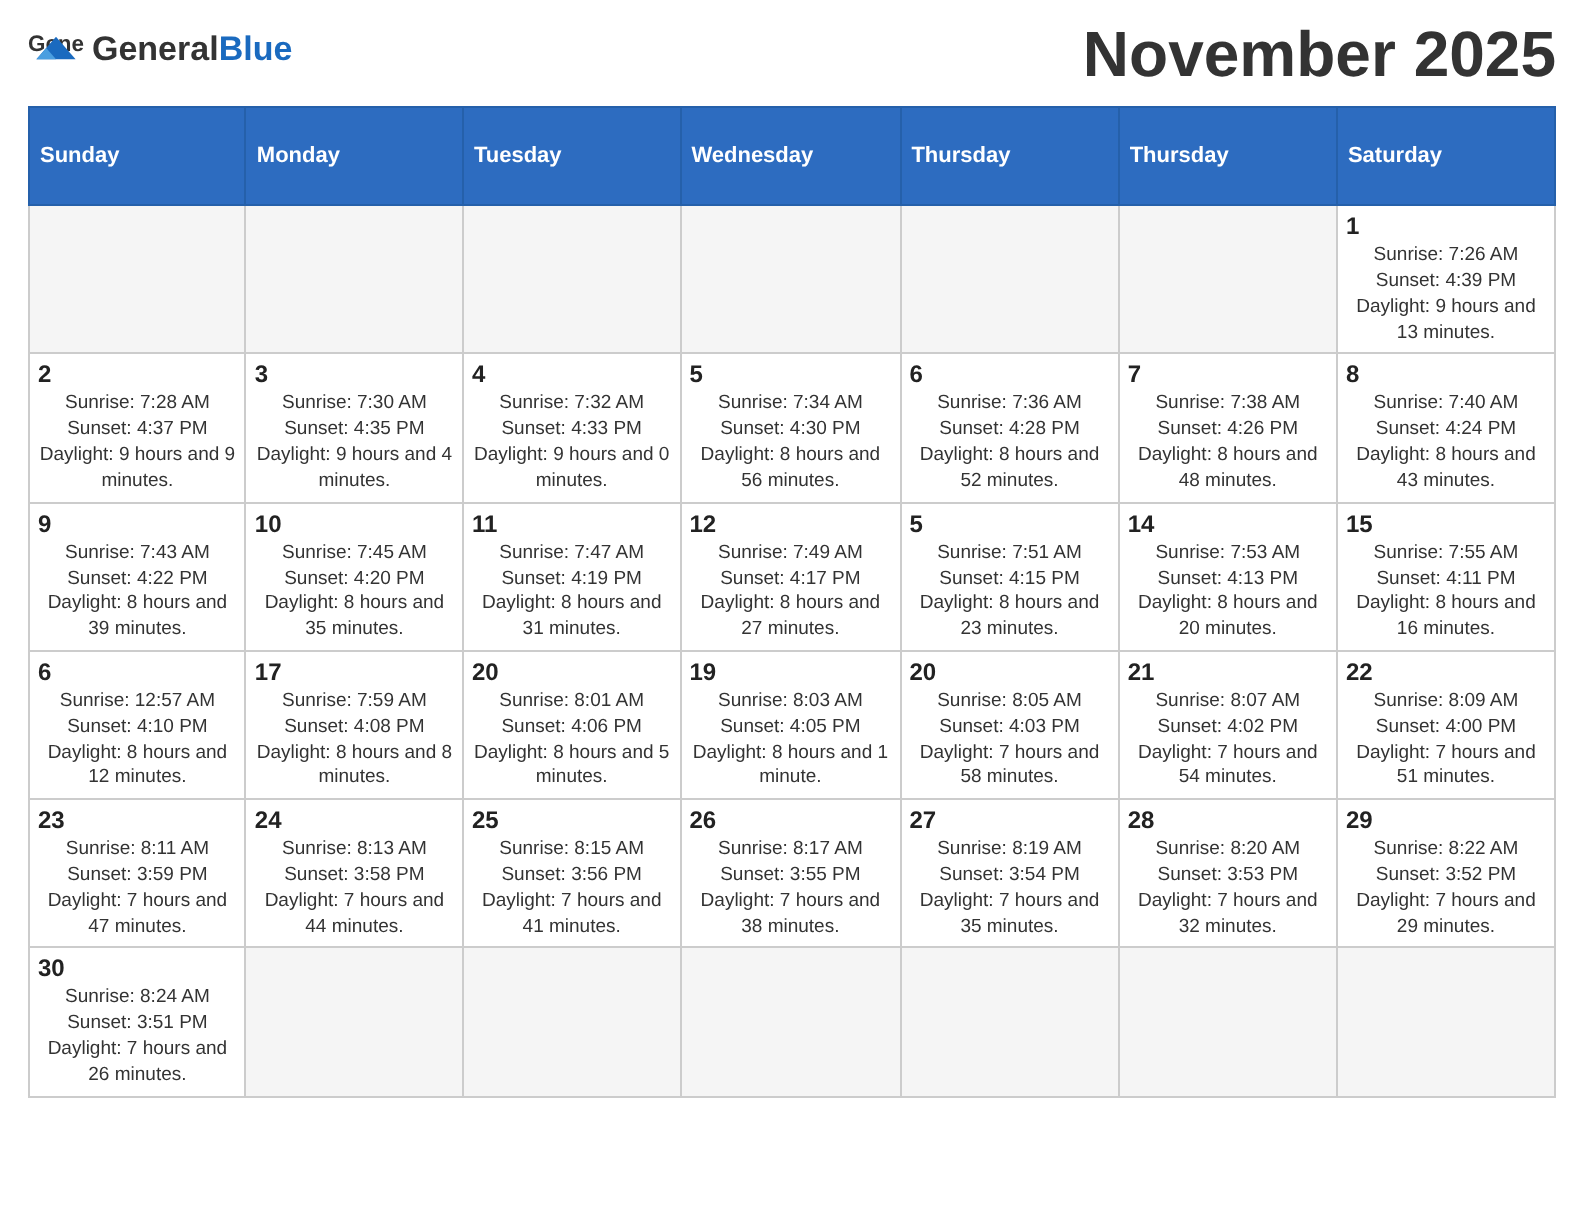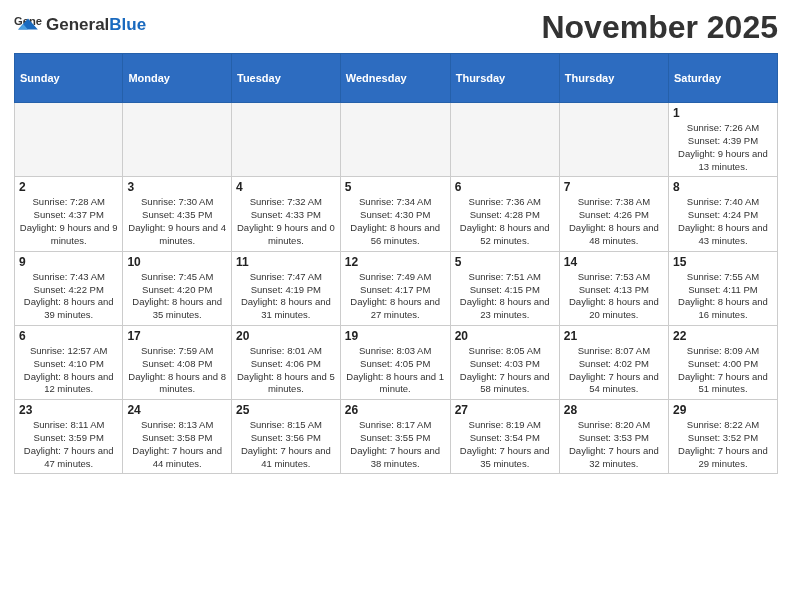--- a/index.html
+++ b/index.html
@@ -312,15 +312,29 @@
 Sunset: 3:53 PM
 Daylight: 7 hours and 32 minutes.</div>
           </td>
           <td>
             <span class="day-number">29</span>
             <div class="day-info">Sunrise: 8:22 AM
 Sunset: 3:52 PM
 Daylight: 7 hours and 29 minutes.</div>
           </td>
         </tr>
+        <tr>
+          <td>
+            <span class="day-number">30</span>
+            <div class="day-info">Sunrise: 8:24 AM
+Sunset: 3:51 PM
+Daylight: 7 hours and 26 minutes.</div>
+          </td>
+          <td class="empty"></td>
+          <td class="empty"></td>
+          <td class="empty"></td>
+          <td class="empty"></td>
+          <td class="empty"></td>
+          <td class="empty"></td>
+        </tr>
       </tbody>
   </table>
 </div>
 
 </body></html>

